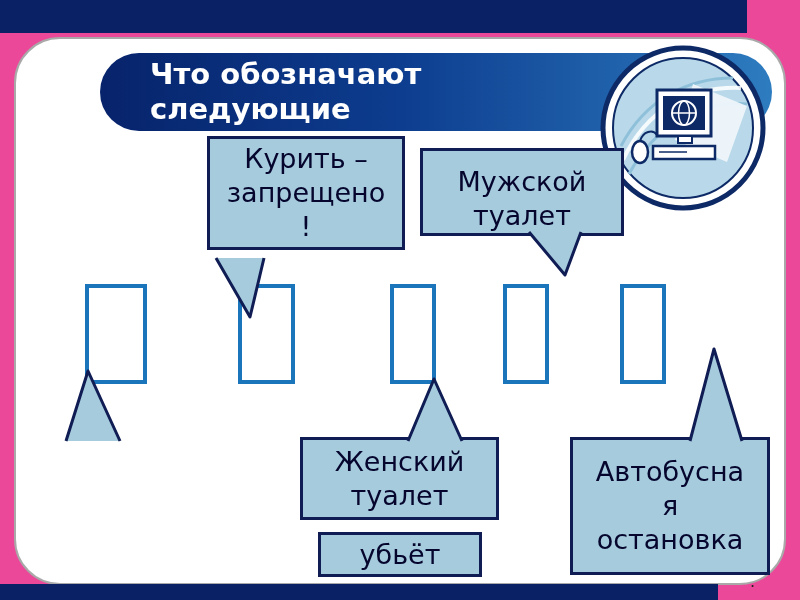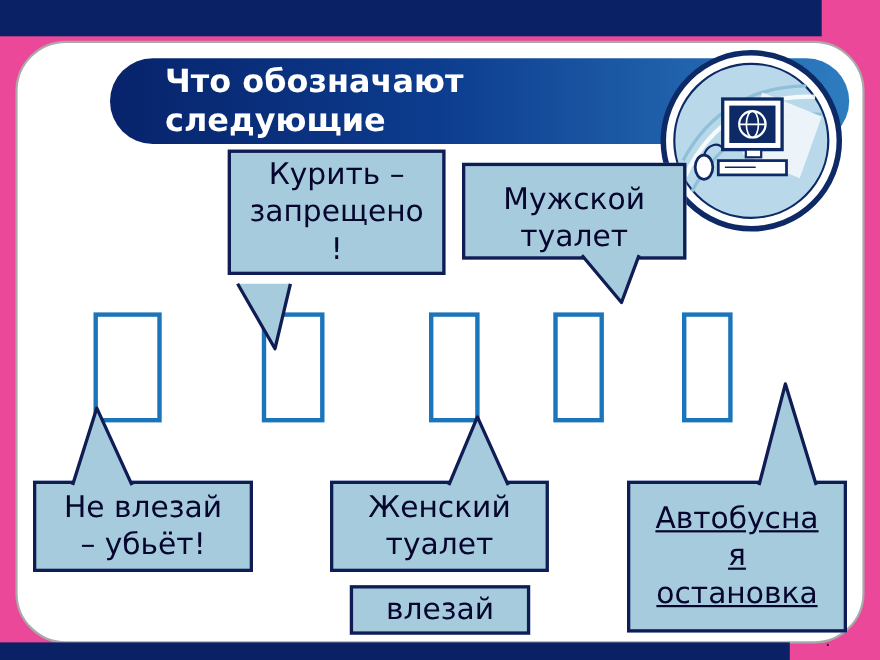--- a/index.html
+++ b/index.html
@@ -27,21 +27,21 @@
   .ph5 { left:620px; width:46px; }
 
   .callout { position:absolute; background:#a5cbdc; border:3px solid #101c54; color:#05052e;
              display:flex; align-items:center; justify-content:center; text-align:center;
              font-size:27px; line-height:34px; z-index:5; }
   .callout span { white-space:pre-line; }
   .callout-smoking { left:175px; top:136px; width:198px; height:114px;margin-left:32px; }
   .callout-mens    { left:420px; top:148px; width:204px; height:88px;align-items:flex-end; }
   .callout-climb   { left:30px;  top:437px; width:200px; height:83px; }
   .callout-womens  { left:300px; top:437px; width:199px; height:83px;justify-content:center; }
-  .callout-bus     { left:570px; top:437px; width:200px; height:138px;text-decoration:underline; }
+  .callout-bus     { left:570px; top:437px; width:200px; height:138px; }
 
   .tail { position:absolute; z-index:6; overflow:visible; }
   .tail1 { left:214px; top:257px; }
   .tail2 { left:527px; top:231px; }
   .tail3 { left:64px;  top:370px; }
   .tail4 { left:406px; top:378px; }
   .tail5 { left:688px; top:348px; }
 
   .answer-btn { position:absolute; left:318px; top:532px; width:164px; height:45px;
                 background:#a5cbdc; border:3px solid #101c54; color:#05052e;
@@ -100,24 +100,20 @@
   </svg>
 
   <div class="callout callout-mens">
     <span>Мужской
 туалет</span>
   </div>
   <svg class="tail tail2" width="56" height="46">
     <path d="M2,1 L38,44 L54,1" fill="#a5cbdc" stroke="#101c54" stroke-width="3" stroke-linejoin="round"></path>
   </svg>
 
-  <div class="callout callout-climb">
-    <span>Не влезай
-– убьёт!</span>
-  </div>
   <svg class="tail tail3" width="58" height="72">
     <path d="M2,71 L24,1 L56,71" fill="#a5cbdc" stroke="#101c54" stroke-width="3" stroke-linejoin="round"></path>
   </svg>
 
   <div class="callout callout-womens">
     <span>Женский
 туалет</span>
   </div>
   <svg class="tail tail4" width="58" height="64">
     <path d="M2,63 L28,1 L56,63" fill="#a5cbdc" stroke="#101c54" stroke-width="3" stroke-linejoin="round"></path>
@@ -126,19 +122,19 @@
   <div class="callout callout-bus">
     <span>Автобусна
 я
 остановка</span>
   </div>
   <svg class="tail tail5" width="56" height="94">
     <path d="M2,93 L26,1 L54,93" fill="#a5cbdc" stroke="#101c54" stroke-width="3" stroke-linejoin="round"></path>
   </svg>
 
   <div class="answer-btn">
-    <span>влезай</span>
+    <span>убьёт</span>
   </div>
 
   <div class="bar-bottom"></div>
   <div class="footer-dot">.</div>
 
 </div>
 
 </body></html>

